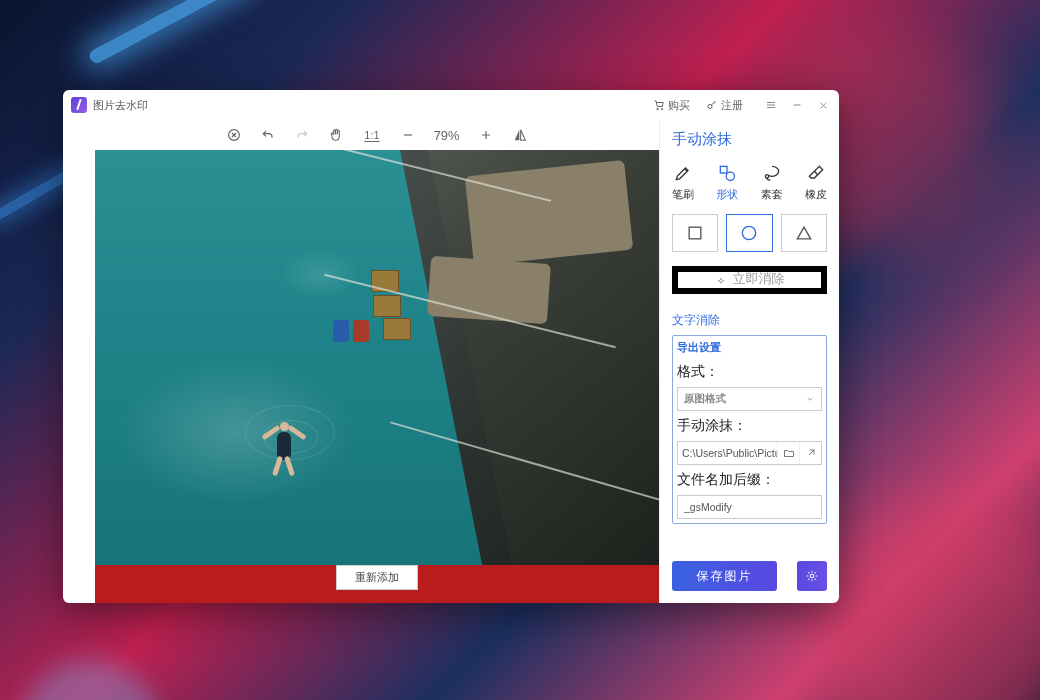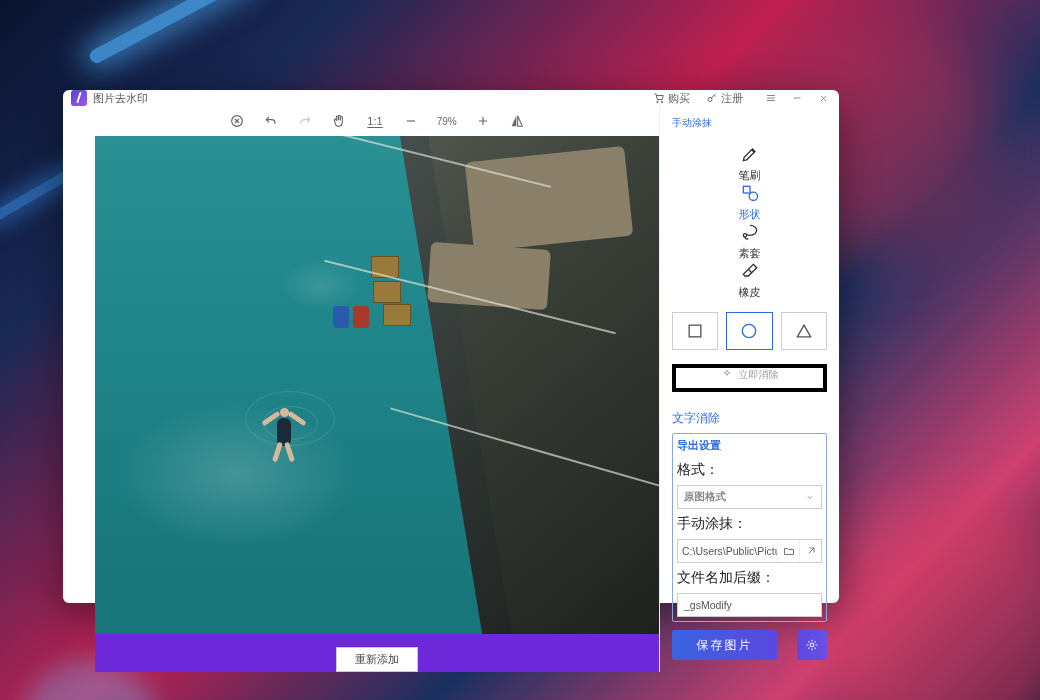--- a/index.html
+++ b/index.html
@@ -29,21 +29,21 @@
 .title-link{display:flex;align-items:center;gap:3px;color:#666;cursor:pointer;margin-right:10px;}
 .title-link svg{width:12px;height:12px;}
 .win-btn{width:16px;height:16px;display:flex;align-items:center;justify-content:center;color:#888;cursor:pointer;margin-left:4px;}
 
 .body { flex:1; display:flex; }
 .canvas-area{ flex:1; display:flex; flex-direction:column;padding-left:32px; }
 .toolbar{ height:30px; display:flex; align-items:center; justify-content:center; gap:18px; color:#666; font-size:12px;}
 .tool-ico{width:16px;height:16px;display:flex;align-items:center;justify-content:center;cursor:pointer;}
 .tool-ico.dis{opacity:.35;cursor:default;}
 .tool-txt{font-size:11px;padding:0 2px;cursor:pointer;text-decoration:underline;text-decoration-thickness:1px;text-underline-offset:2px;}
-.zoom{font-size:10px;}
+.zoom{font-size:13px;}
 
 .canvas{flex:1;position:relative;background:#1a7a7e;overflow:hidden;}
 .water{position:absolute;inset:0;background:
   radial-gradient(ellipse 200px 120px at 25% 68%, rgba(255,255,255,.18), transparent 60%),
   radial-gradient(ellipse 80px 50px at 40% 30%, rgba(255,255,255,.12), transparent 50%),
   linear-gradient(180deg,#2a9094 0%, #1f858a 40%, #177478 100%);
 }
 .ripple{position:absolute;border:1px solid rgba(255,255,255,.12);border-radius:50%;}
 .ship{position:absolute;top:0;right:0;width:56%;height:100%;background:linear-gradient(135deg,#4a5250 0%,#2a302e 60%,#1a1e1c 100%);clip-path:polygon(18% 0, 100% 0, 100% 100%, 44% 100%);}
 .hull{position:absolute;top:0;right:0;width:62%;height:100%;background:linear-gradient(140deg,#5a6058 0%,#3a4038 40%,#1e221e 100%);clip-path:polygon(34% 0,100% 0,100% 100%,58% 100%);}
@@ -64,34 +64,34 @@
 .swimmer{position:absolute;top:260px;left:160px;width:60px;height:70px;}
 .swimmer .torso{position:absolute;top:22px;left:22px;width:14px;height:28px;background:#1a2a38;border-radius:6px;}
 .swimmer .head{position:absolute;top:12px;left:25px;width:9px;height:9px;background:#d8b89a;border-radius:50%;}
 .swimmer .arm{position:absolute;width:20px;height:5px;background:#d8b89a;border-radius:3px;}
 .swimmer .a1{top:20px;left:6px;transform:rotate(-35deg);}
 .swimmer .a2{top:20px;left:32px;transform:rotate(35deg);}
 .swimmer .leg{position:absolute;width:5px;height:20px;background:#d8b89a;border-radius:3px;}
 .swimmer .l1{top:46px;left:20px;transform:rotate(18deg);}
 .swimmer .l2{top:46px;left:32px;transform:rotate(-18deg);}
 
-.bottom-bar{height:38px;display:flex;align-items:flex-end;justify-content:center;background:#6d28d9;}
+.bottom-bar{height:38px;display:flex;align-items:flex-start;justify-content:center;background:#b91c1c;}
 .re-add{padding:4px 18px;border:1px solid #ccc;font-size:11px;color:#444;cursor:pointer;background:#fff;}
 
 .sidebar{width:180px;border-left:1px solid #eee;display:flex;flex-direction:column;padding:10px 12px 12px;gap:8px;font-size:11px;color:#444;}
-.sec-title{color:#2d6be0;font-size:10px;margin-bottom:2px;}
-.brush-row{display:flex;justify-content:space-between;text-align:center;padding:4px 0;flex-direction:column;}
+.sec-title{color:#2d6be0;font-size:15px;margin-bottom:2px;}
+.brush-row{display:flex;justify-content:space-between;text-align:center;padding:4px 0;}
 .brush{display:flex;flex-direction:column;align-items:center;gap:4px;cursor:pointer;color:#333;}
 .brush.active{color:#2d6be0;}
 .brush svg{width:20px;height:20px;}
 .shapes{display:flex;gap:8px;}
 .shape{flex:1;height:38px;border:1px solid #ccc;display:flex;align-items:center;justify-content:center;cursor:pointer;}
 .shape.active{border:1.5px solid #2d6be0;}
 .shape svg{width:20px;height:20px;}
-.clear-btn{margin-top:6px;height:28px;border:4px solid #000000;display:flex;align-items:flex-start;justify-content:center;gap:6px;color:#9a9a9a;font-size:10px;}
+.clear-btn{margin-top:6px;height:28px;border:6px solid #000000;display:flex;align-items:flex-end;justify-content:center;gap:6px;color:#9a9a9a;font-size:13px;}
 .clear-btn svg{width:12px;height:12px;}
 
 .sec-title2{color:#2d6be0;font-size:12px;margin-top:10px;}
 .export-box{border:1px solid #8aa8e0;border-radius:2px;padding:4px;display:flex;flex-direction:column;gap:6px;margin-top:-2px;}
 .export-title{color:#2d6be0;font-size:11px;font-weight:600;margin-bottom:2px;}
 .field-label{font-size:14px;color:#222;}
 .select{height:24px;border:1px solid #ccc;display:flex;align-items:center;justify-content:space-between;padding:0 6px;color:#888;font-size:10.5px;cursor:pointer;font-weight:bold;}
 .select svg{width:10px;height:10px;}
 .path-row{height:24px;border:1px solid #ccc;display:flex;align-items:center;font-size:10.5px;color:#555;}
 .path-row .p-text{flex:1;padding:0 4px;overflow:hidden;white-space:nowrap;}

